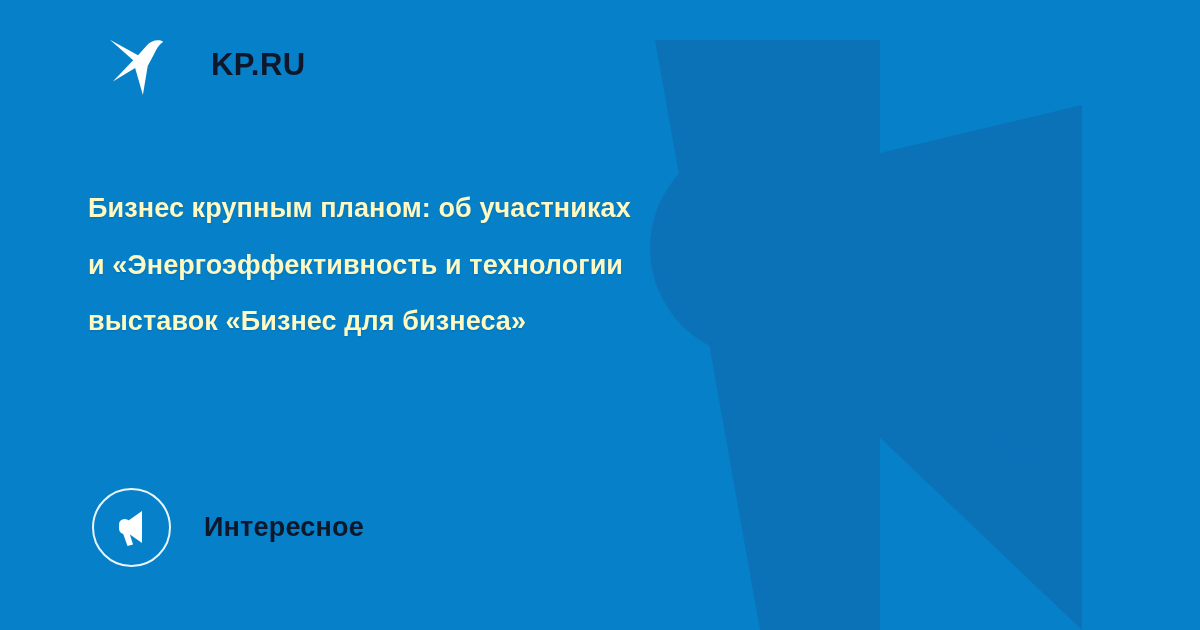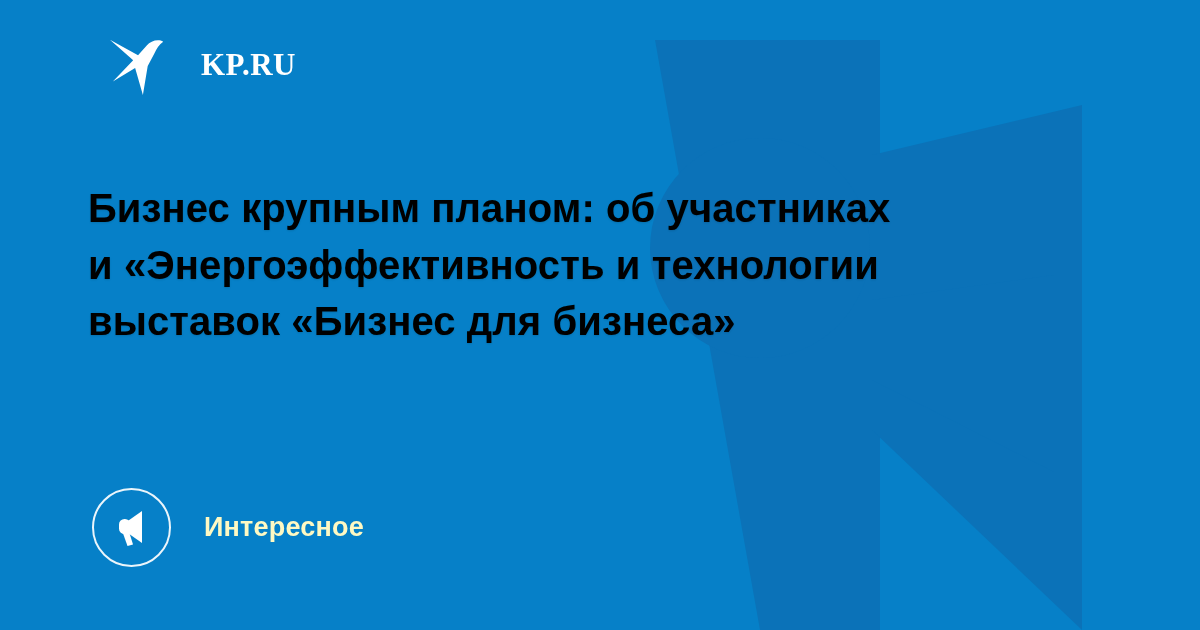--- a/index.html
+++ b/index.html
@@ -47,39 +47,38 @@
     z-index:3;
     height:62px;
   }
   .brand-mark {
     width:62px;
     height:62px;
     flex:0 0 62px;
     display:block;
   }
   .brand-name {
-    margin-left:31px;
-    color:#ffffff;
+    margin-left:41px;
+    color:#0f172a;
     font-size:31px;
     font-weight:700;
     letter-spacing:0.4px;
     line-height:1;
     white-space:nowrap;
-    font-family:Liberation Serif, serif;
   }
 
   
   .headline {
     position:absolute;
     left:88px;
     top:180px;
     width:1010px;
     z-index:3;
-    color:#000000;
-    font-size:40px;
+    color:#fef9c3;
+    font-size:27px;
     font-weight:700;
     line-height:56.5px;
     letter-spacing:0.1px;
     text-shadow:0 1px 2px rgba(0,0,0,0.12);
   }
   .headline-line { display:block; white-space:nowrap; }
 
   
   .rubric {
     position:absolute;
@@ -96,21 +95,21 @@
     flex:0 0 79px;
     border:2px solid rgba(255,255,255,0.92);
     border-radius:50%;
     display:flex;
     align-items:center;
     justify-content:center;
   }
   .rubric-badge svg { display:block; }
   .rubric-label {
     margin-left:33px;
-    color:#fef9c3;
+    color:#0f172a;
     font-size:27px;
     font-weight:700;
     line-height:1;
     white-space:nowrap;
     letter-spacing:0.2px;
   }
 </style>
 </head>
 <body>
 

